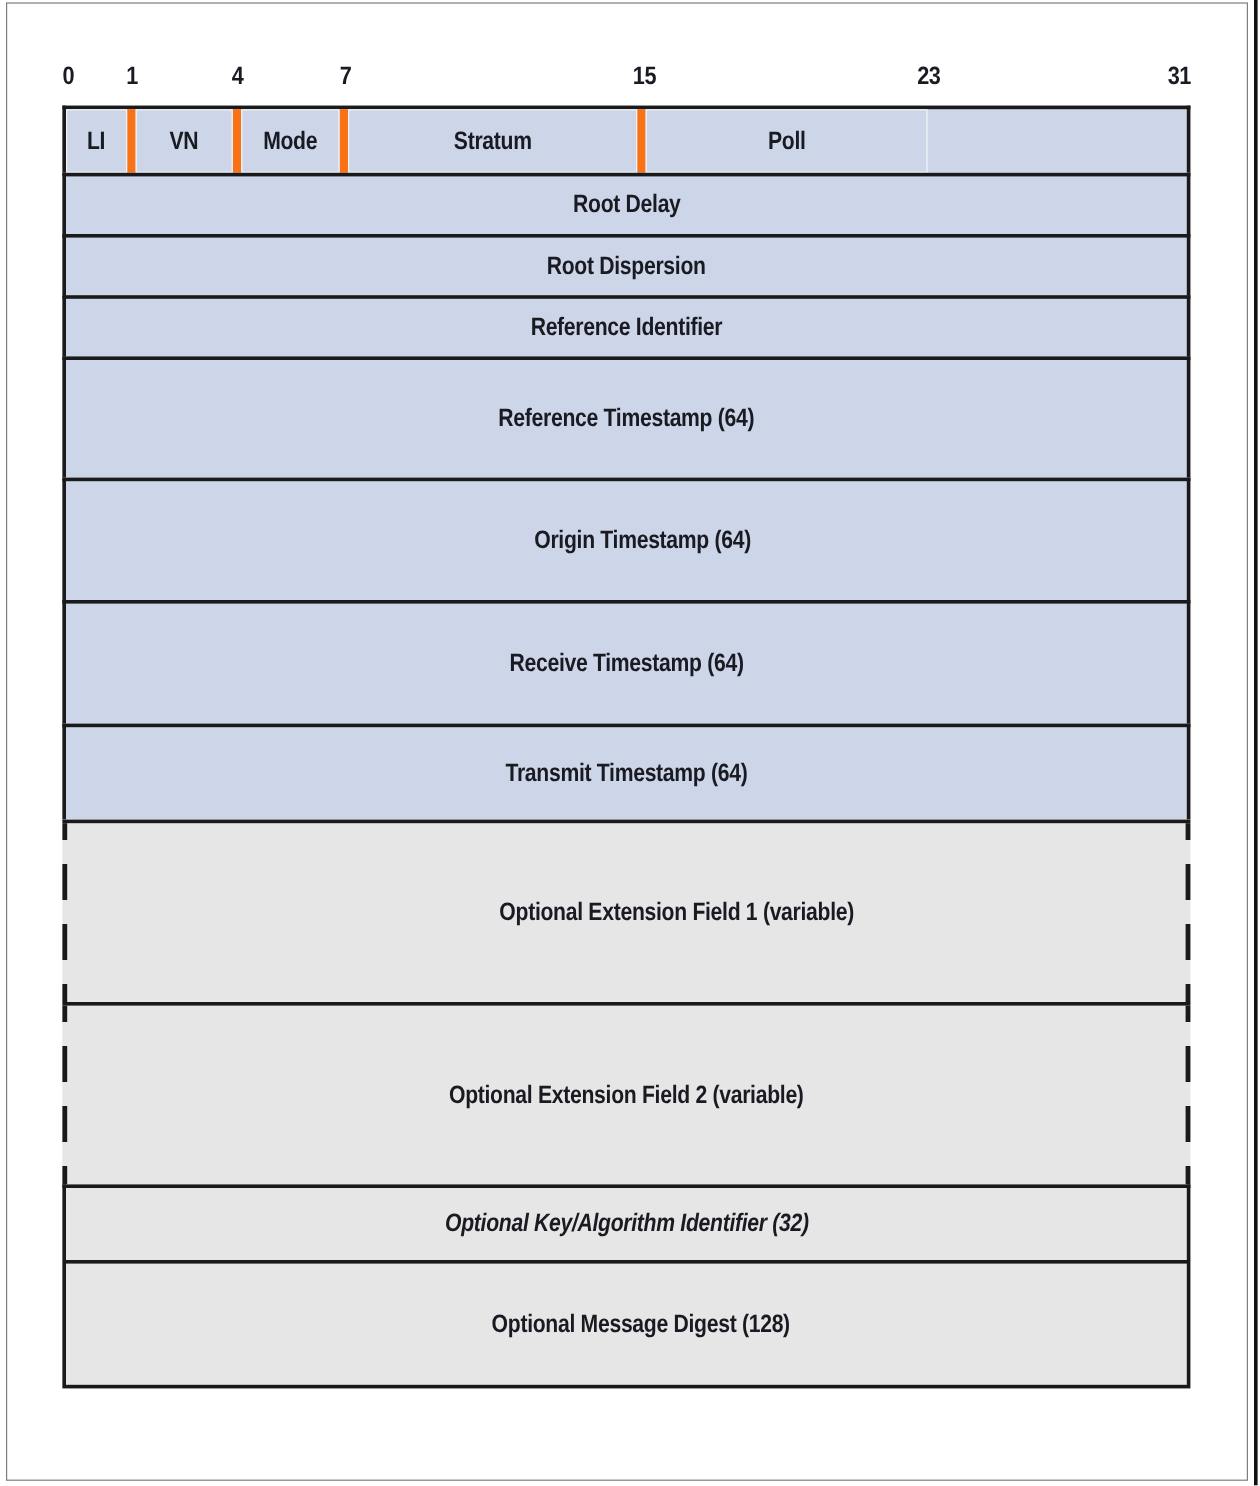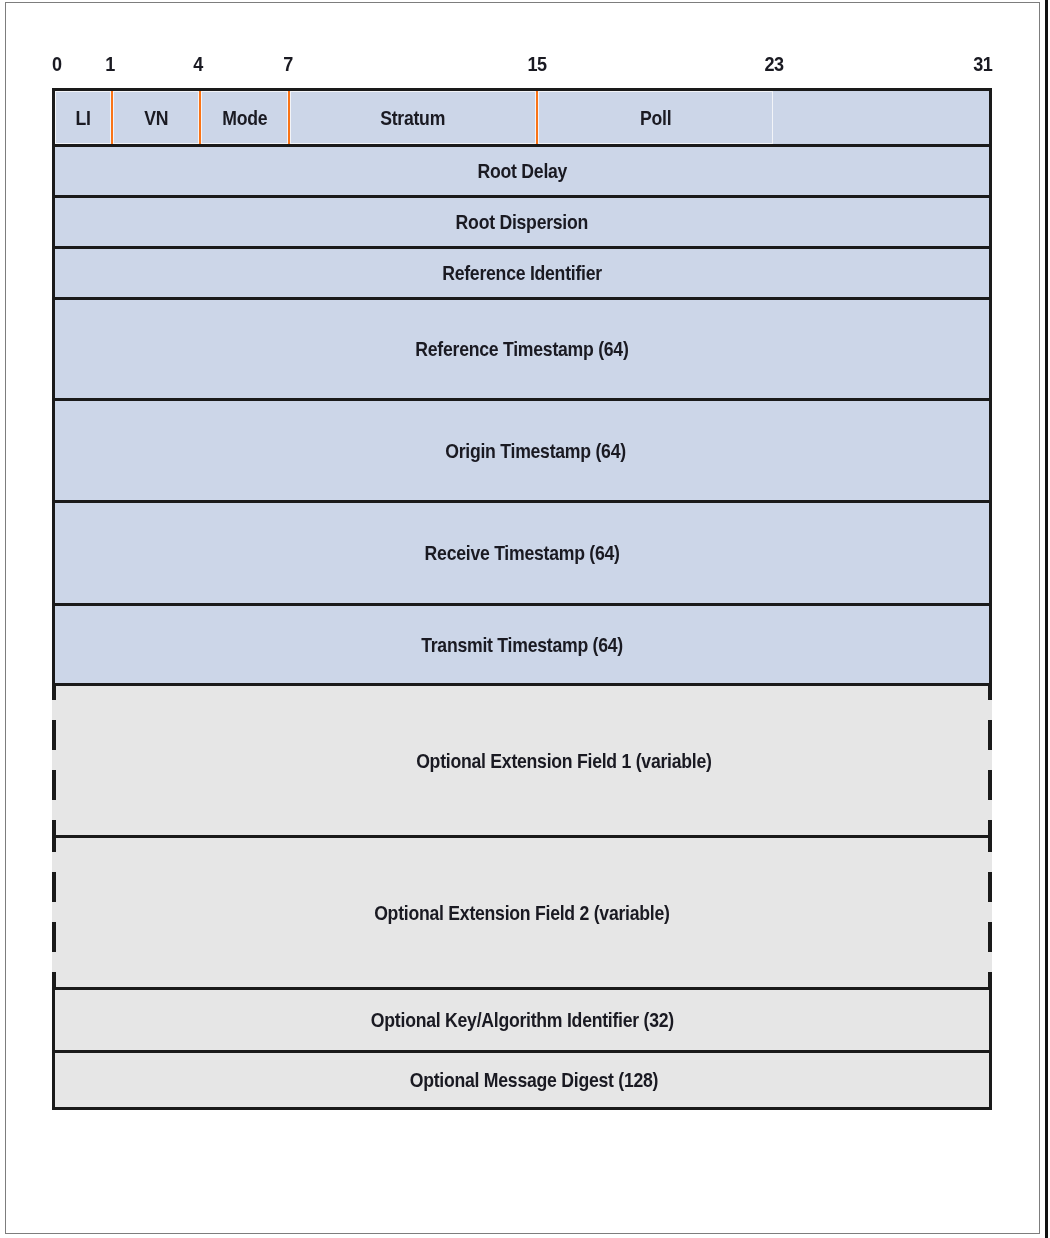--- a/index.html
+++ b/index.html
@@ -102,21 +102,21 @@
   }
   .pkt-row.variable .dash-edge.edge-left  { left: 0; }
   .pkt-row.variable .dash-edge.edge-right { right: 0; }
 
   .pkt-cell {
     position: relative;
     box-sizing: border-box;
     display: flex;
     align-items: center;
     justify-content: center;
-    border-right: 2px solid #f97316;
+    border-right: 7px solid #f97316;
     min-width: 0;
   }
   .pkt-cell:last-child { border-right: none; }
 
   .cell-label {
     font-family: "Liberation Sans", sans-serif;
     font-weight: bold;
     font-size: 21px;
     color: #1a1a22;
     white-space: nowrap;
@@ -210,23 +210,23 @@
         <span class="cell-label">Optional Extension Field 1 (variable)</span>
       </div>
     </div>
     <div class="pkt-row gray variable" style="height: 152px;">
       <span class="dash-edge edge-left"></span>
       <span class="dash-edge edge-right"></span>
       <div class="pkt-cell" style="width: 100%; flex: 0 0 100%;">
         <span class="cell-label">Optional Extension Field 2 (variable)</span>
       </div>
     </div>
-    <div class="pkt-row gray" style="height: 63px;">
+    <div class="pkt-row gray" style="height: 63px; font-style: italic;">
       <div class="pkt-cell" style="width: 100%; flex: 0 0 100%;">
         <span class="cell-label">Optional Key/Algorithm Identifier (32)</span>
       </div>
     </div>
-    <div class="pkt-row gray" style="height: 60px; padding-left: 24px;">
+    <div class="pkt-row gray" style="height: 107px; padding-left: 24px;">
       <div class="pkt-cell" style="width: 100%; flex: 0 0 100%;">
         <span class="cell-label">Optional Message Digest (128)</span>
       </div>
     </div>
   </div>
 
 </body></html>

